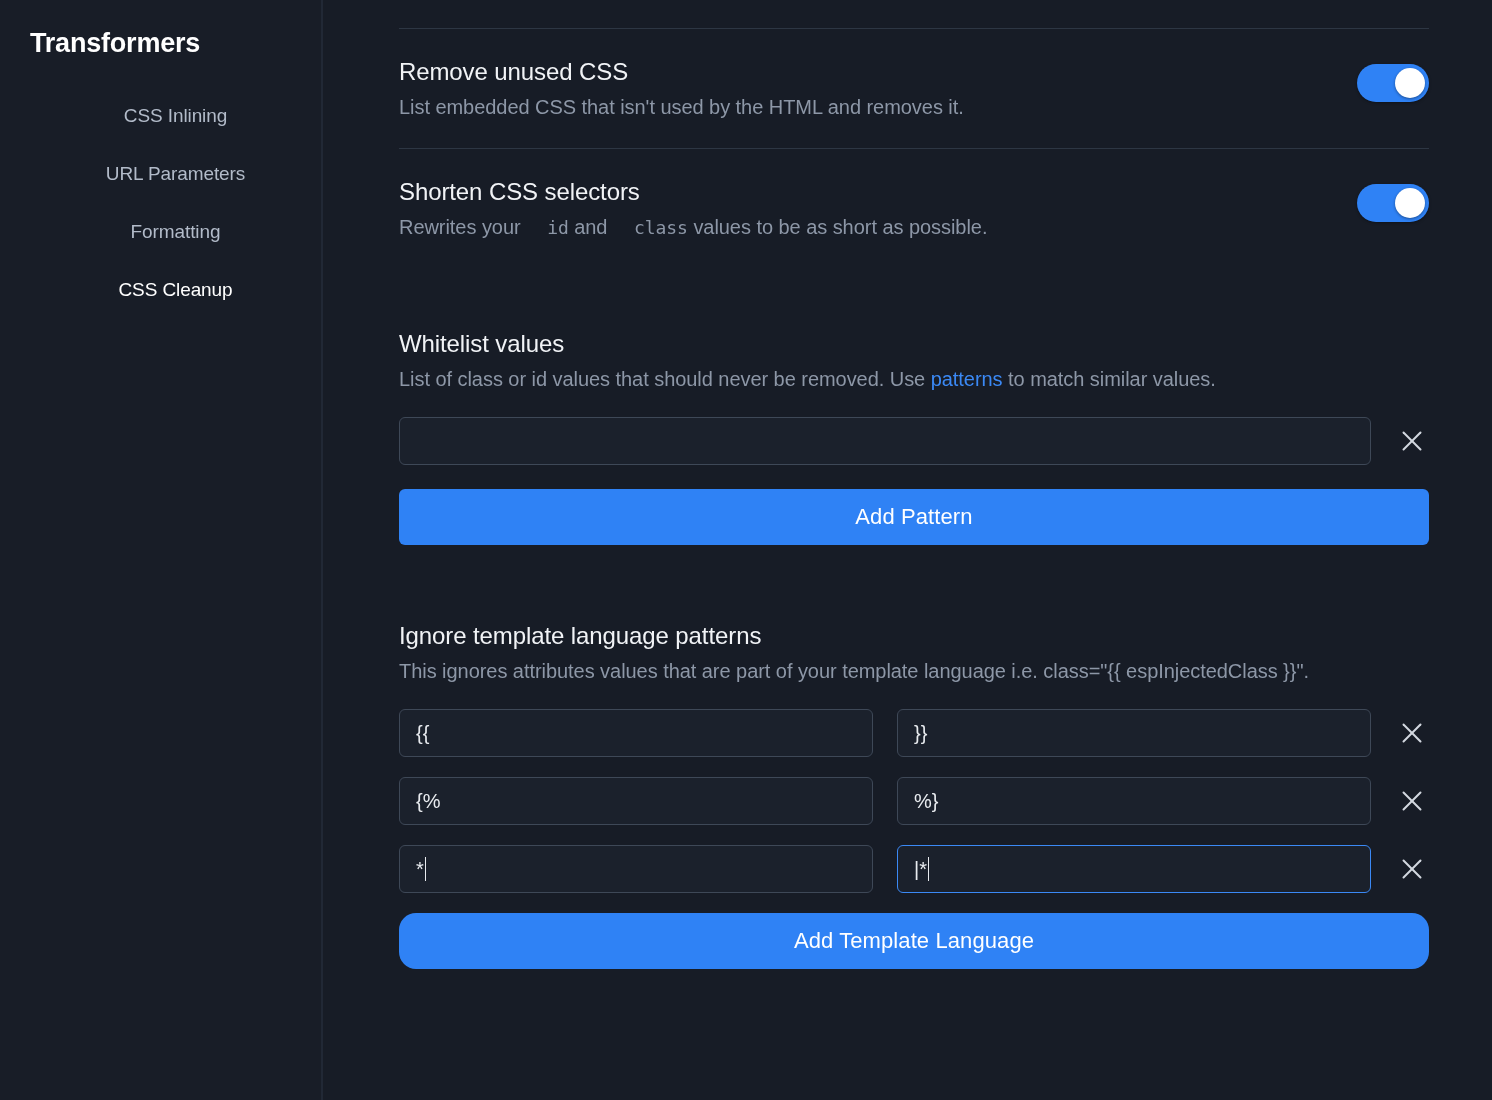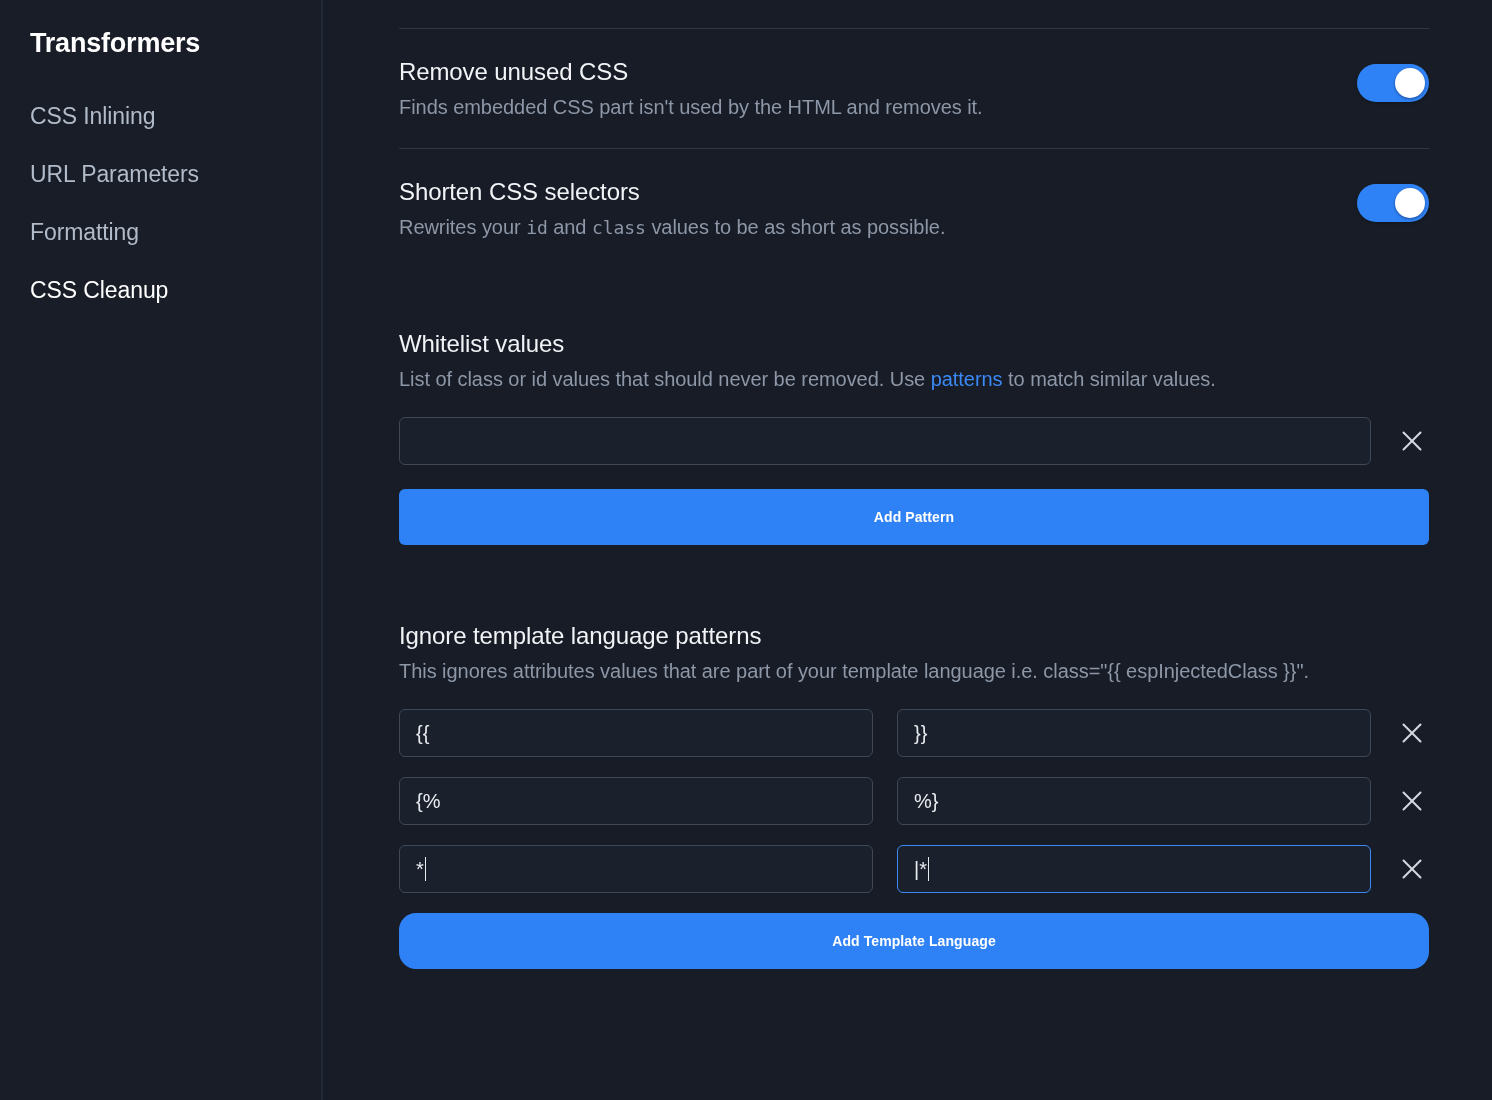--- a/index.html
+++ b/index.html
@@ -39,26 +39,27 @@
     padding: 26px 0 0 30px;
     line-height: 34px;
   }
   .sidebar-nav {
     margin-top: 27px;
     display: flex;
     flex-direction: column;
   }
   .sidebar-item {
     color: #b2bbc9;
-    font-size: 23px;
+    font-size: 19px;
     font-weight: 400;
     line-height: 30px;
     padding: 14px 0 14px 30px;
     cursor: pointer;
     letter-spacing: -0.1px;
+    text-align: center;
   }
   .sidebar-item.active {
     color: #ffffff;
   }
 
   
   .content {
     flex: 1;
     height: 1100px;
     background: #171c26;
@@ -99,20 +100,21 @@
     color: #8d97a7;
     font-size: 20px;
     font-weight: 400;
     line-height: 30px;
     margin-top: 4px;
     letter-spacing: -0.05px;
   }
   .mono {
     font-family: "DejaVu Sans Mono", "Liberation Mono", monospace;
     font-size: 18px;
+    margin-left: 21px;
   }
   .link {
     color: #3b89f5;
     cursor: pointer;
     text-decoration: none;
   }
 
   .toggle {
     width: 72px;
     height: 38px;
@@ -201,22 +203,22 @@
   .x-btn::before { transform: rotate(45deg); }
   .x-btn::after  { transform: rotate(-45deg); }
 
   .primary-btn {
     width: 1030px;
     height: 56px;
     background: #2f82f5;
     border: none;
     border-radius: 6px;
     color: #ffffff;
-    font-size: 14px;
-    font-weight: 700;
+    font-size: 22px;
+    font-weight: 400;
     font-family: "Liberation Sans", sans-serif;
     letter-spacing: 0.1px;
     cursor: pointer;
     display: flex;
     align-items: center;
     justify-content: center;
     margin-top: 24px;
   }
   .primary-btn.tight { margin-top: 20px; border-radius: 17px; }
 
@@ -258,21 +260,21 @@
   </aside>
 
   <main class="content">
     <div class="content-inner">
 
       <div class="rule top"></div>
 
       <div class="toggle-row">
         <div class="toggle-text">
           <div class="setting-title">Remove unused CSS</div>
-          <div class="setting-desc">Finds embedded CSS part isn't used by the HTML and removes it.</div>
+          <div class="setting-desc">List embedded CSS that isn't used by the HTML and removes it.</div>
         </div>
         <div class="toggle">
           <div class="knob"></div>
         </div>
       </div>
 
       <div class="rule"></div>
 
       <div class="toggle-row">
         <div class="toggle-text">

